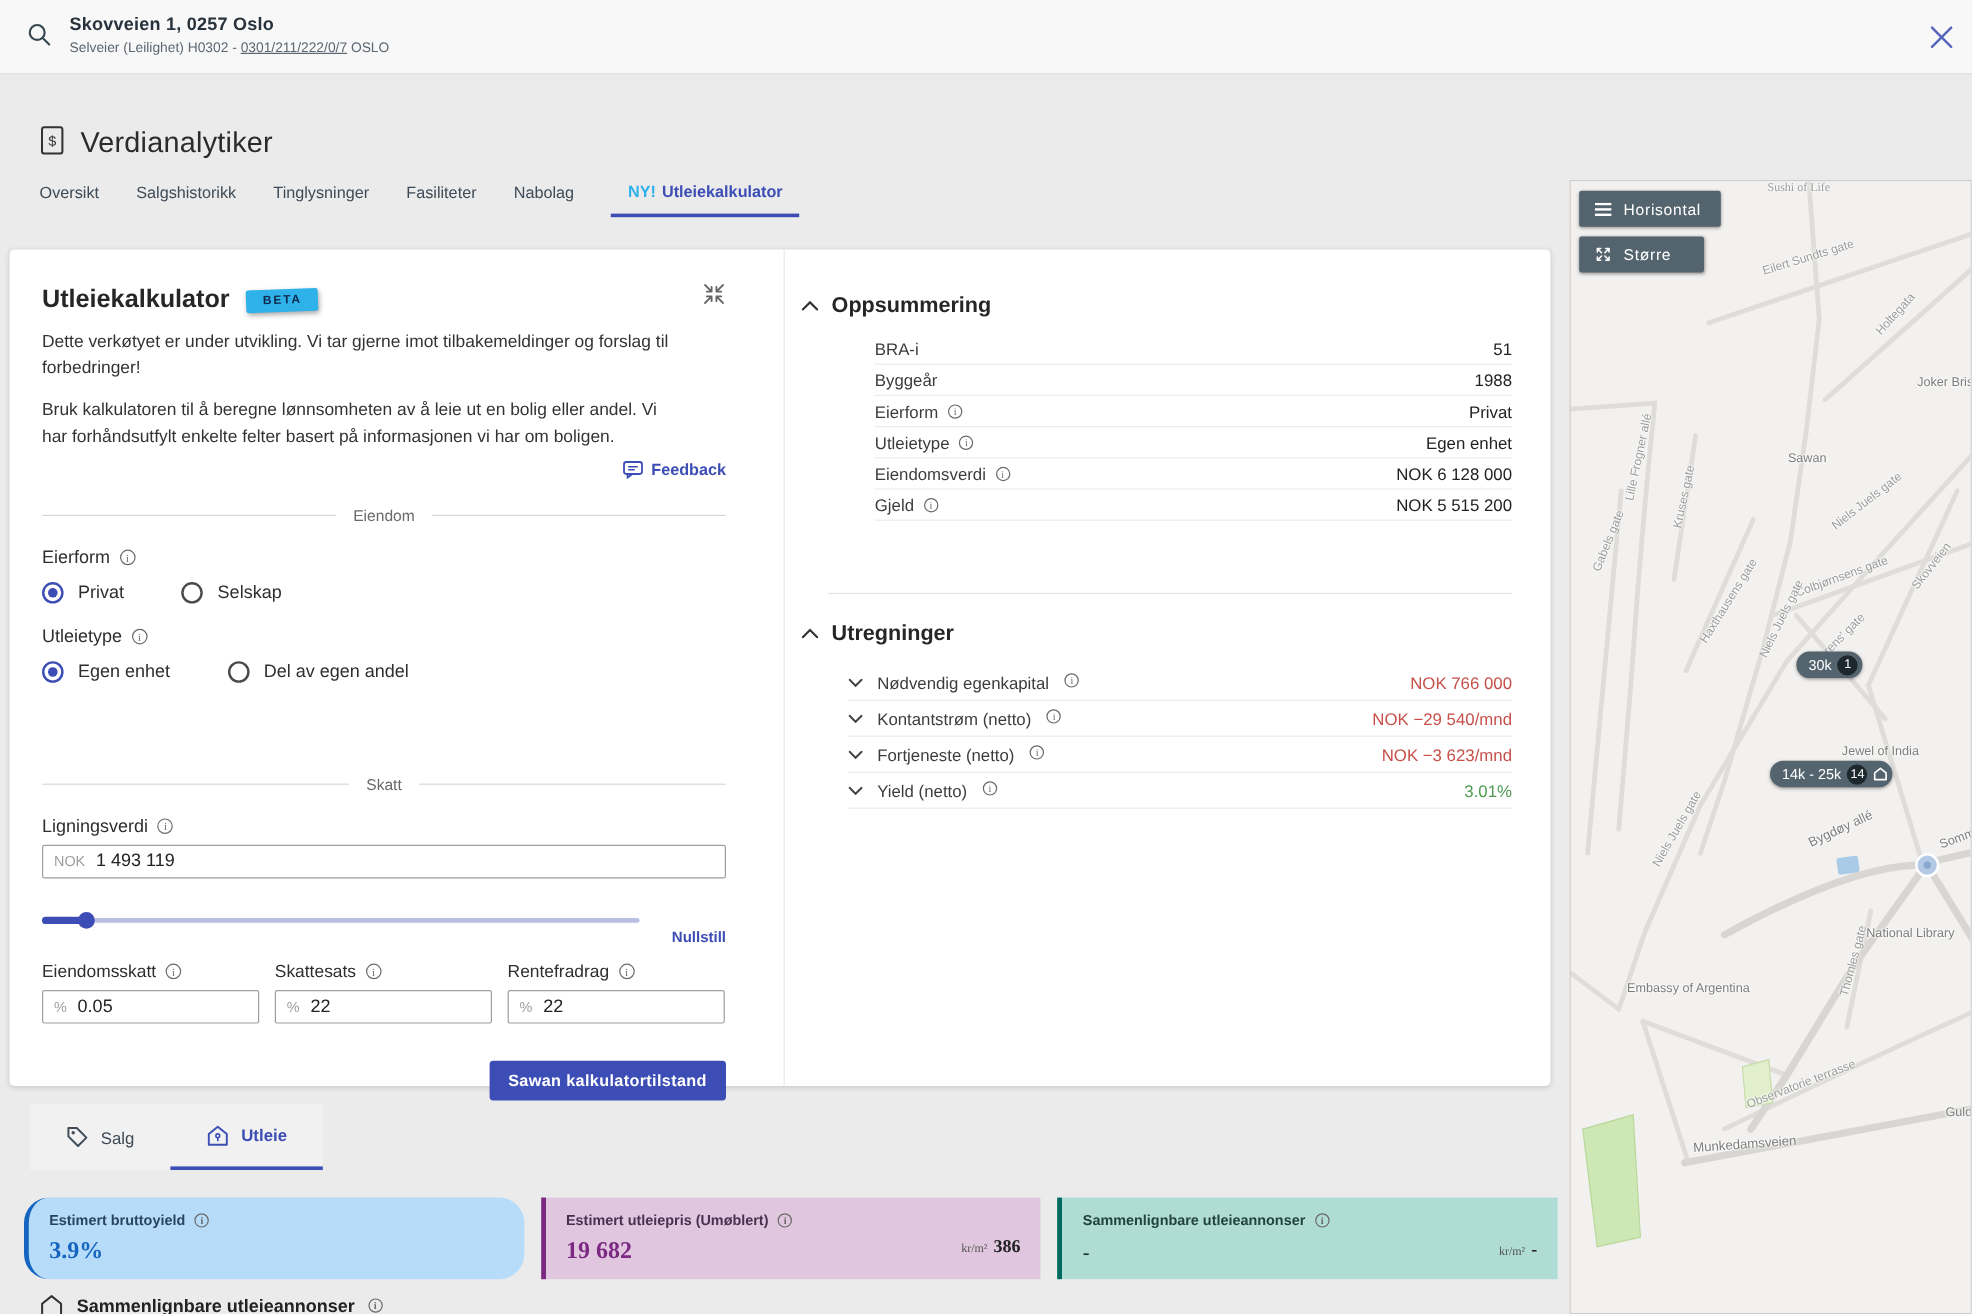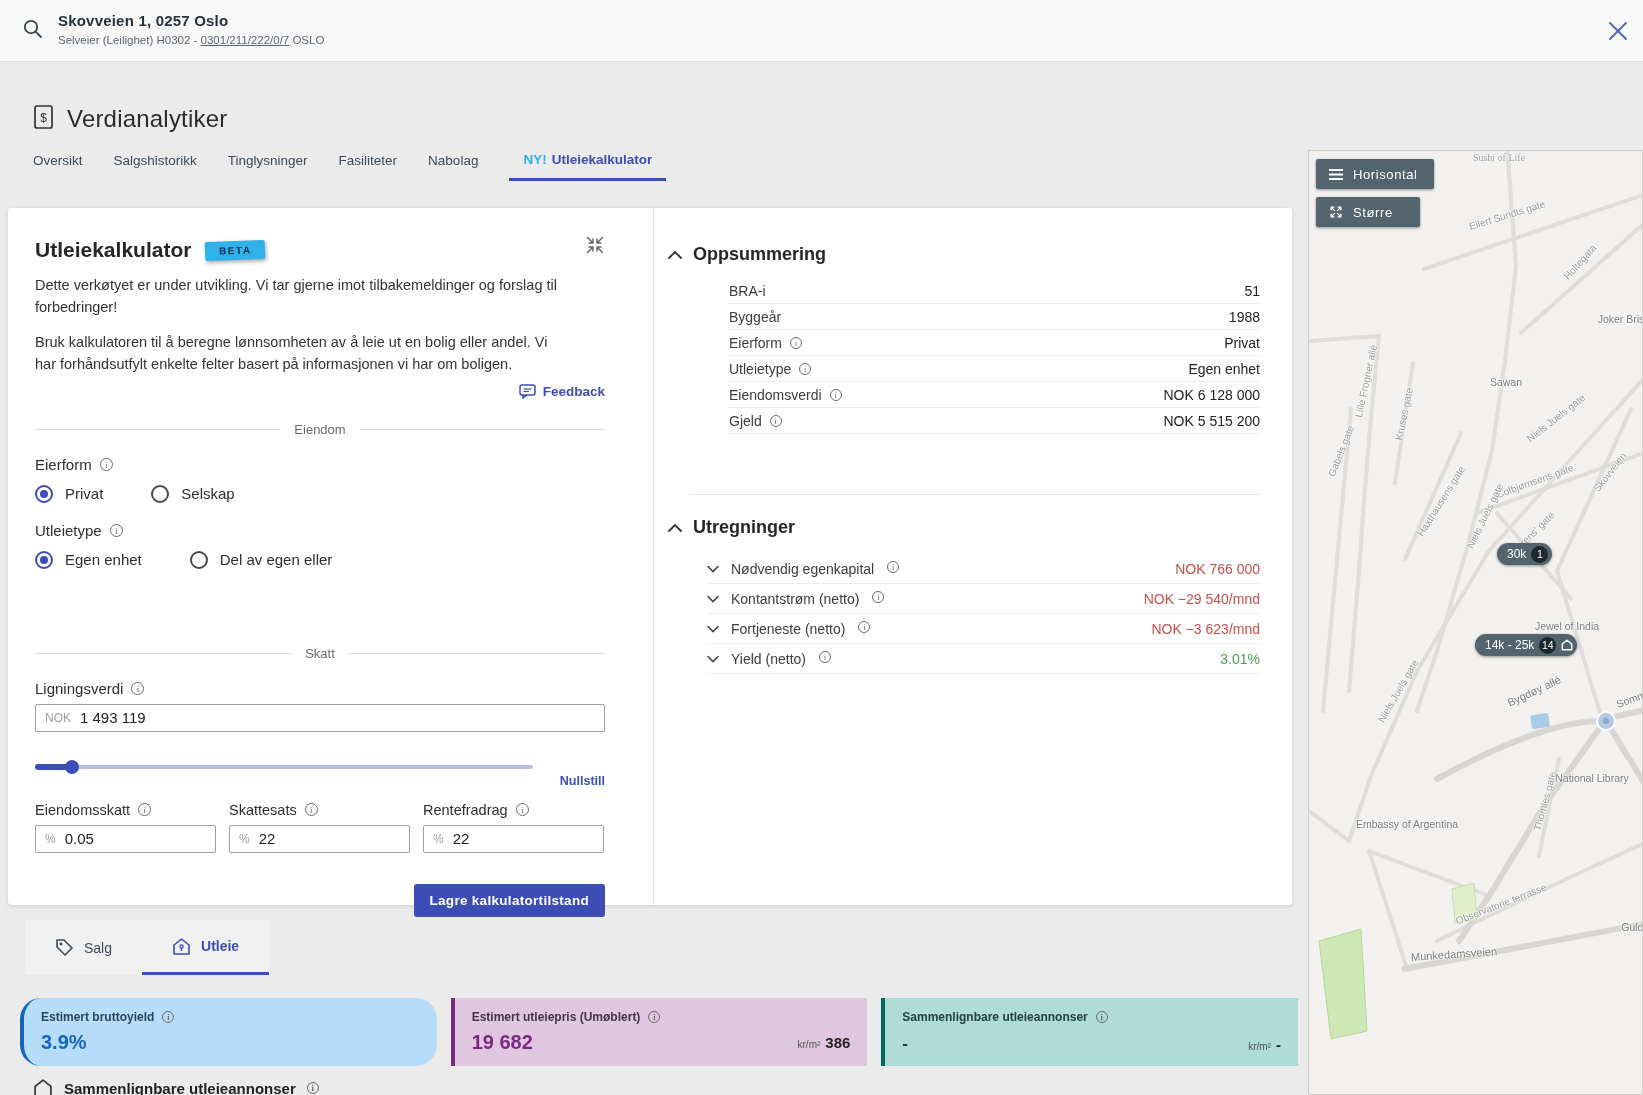--- a/index.html
+++ b/index.html
@@ -100,21 +100,21 @@
 
   
   #bottom-tabs { position:absolute; left:25px; top:920px; display:flex; background:#f1f1f2; }
   .btab { display:flex; align-items:center; gap:10px; font-size:14px; color:#3e4a55;
     padding:0 30px; height:55px; cursor:pointer; }
   .btab.active { color:#3c4db5; font-weight:600; border-bottom:3px solid #3c4db5; }
 
   #cards-row { position:absolute; left:20px; top:998px; width:1278px; display:flex; gap:14px; }
   .kcard { flex:1; height:68px; padding:12px 17px; display:flex; flex-direction:column; justify-content:space-between; }
   .kcard .top { display:flex; align-items:center; gap:8px; font-size:12px; font-weight:600; }
-  .kcard .bottom { display:flex; align-items:center; }
+  .kcard .bottom { display:flex; align-items:flex-start;font-family:Liberation Serif, serif; }
   .kcard .value { font-size:20px; font-weight:700; }
   .kcard .unit { margin-left:auto; font-size:10px; color:#555; }
   .kcard .unit b { font-size:15px; color:#222; margin-left:5px; }
   .kcard.blue { background:#b7dcf9; border-left:4px solid #1565c0;border-radius:21px; }
   .kcard.blue .top { color:#29455e; } .kcard.blue .value { color:#1565c0; }
   .kcard.purple { background:#e0c7df; border-left:4px solid #7b2982; }
   .kcard.purple .top { color:#46324f; } .kcard.purple .value { color:#7b2982; }
   .kcard.teal { background:#afdcd5; border-left:4px solid #00695f; }
   .kcard.teal .top { color:#23423d; } .kcard.teal .value { color:#1d3935; font-size:17px; }
 
@@ -230,21 +230,21 @@
       <span>Utleietype</span>
         <span class="info"></span>
     </div>
     <div class="radio-row">
       <span class="radio-item">
           <span class="radio checked"></span>
           <span>Egen enhet</span>
         </span>
       <span class="radio-item">
           <span class="radio"></span>
-          <span>Del av egen eller</span>
+          <span>Del av egen andel</span>
         </span>
     </div>
 
     <div class="divider div2">
         <span>Skatt</span>
       </div>
 
     <div class="field-label">
       <span>Ligningsverdi</span>
         <span class="info"></span>
@@ -289,21 +289,21 @@
             <span class="info"></span>
           </div>
         <div class="input-box">
             <span class="prefix">%</span>
             <input value="22" style="">
           </div>
       </div>
     </div>
 
     <div class="btn-row">
-      <button class="primary-btn">Lagre kalkulatortilstand</button>
+      <button class="primary-btn">Sawan kalkulatortilstand</button>
     </div>
   </div>
 
   <div id="right-col">
     <div class="sec-head">
       <svg width="14" height="9" viewBox="0 0 14 9" fill="none">
           <path d="M1,8 L7,2 L13,8" stroke="#333" stroke-width="1.8" stroke-linecap="round"></path>
         </svg>
       <h3>Oppsummering</h3>
     </div>

